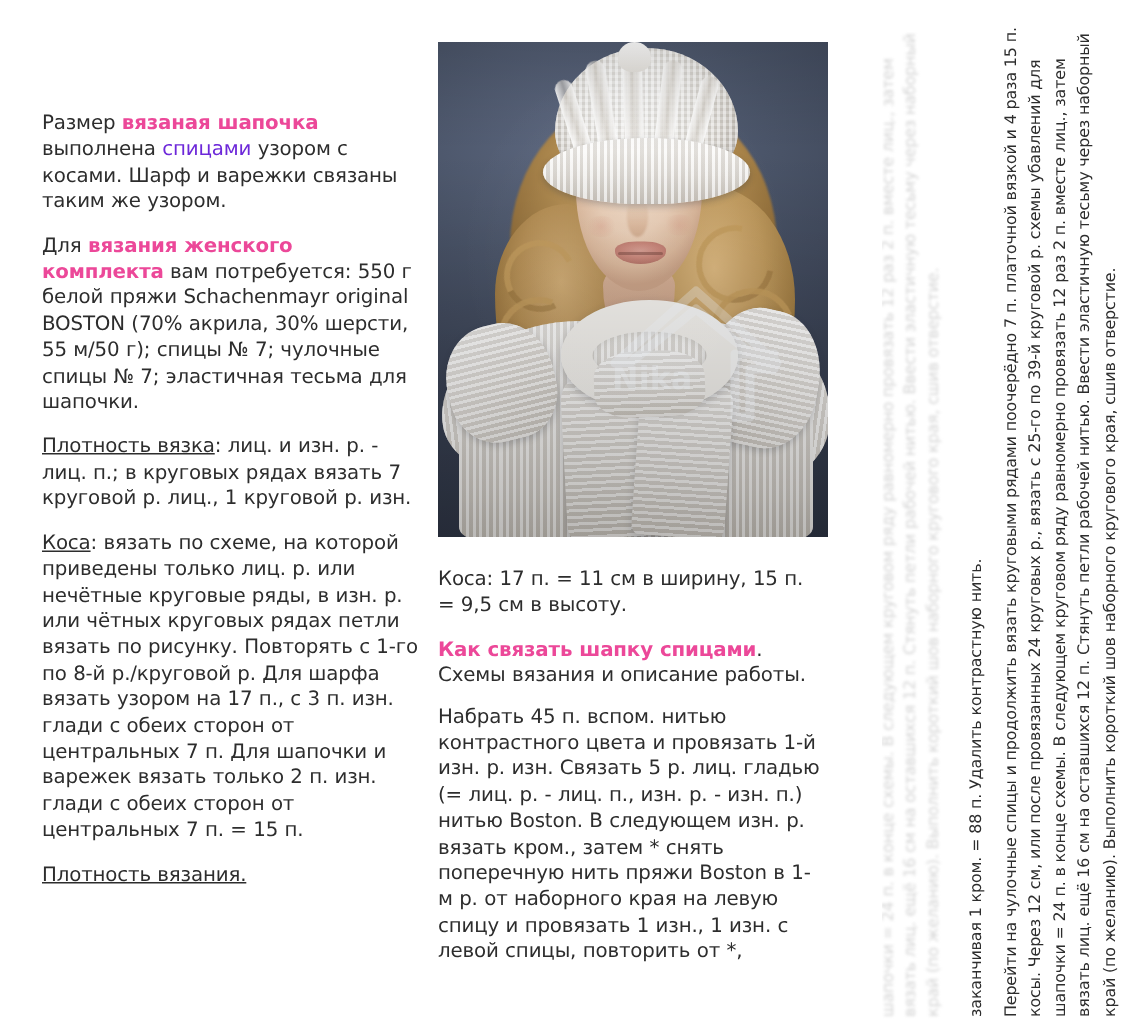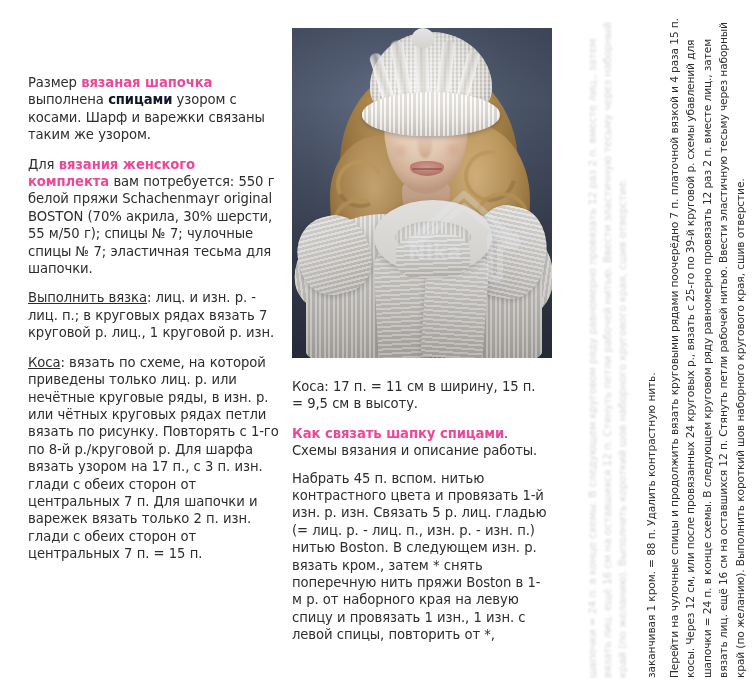--- a/index.html
+++ b/index.html
@@ -37,22 +37,21 @@
     line-height: 17.4px;
     letter-spacing: -0.1px;
     word-spacing: 0.2px;
     color: #2d2d2d;
   }
   p.para:last-child { margin-bottom: 0; }
 
   b, .b { font-weight: bold; color: #ec4899; }
   .u { text-decoration: underline; text-underline-offset: 1px; }
   .link {
-    color: #0f172a;
-    font-weight: bold;
+    color: #6d28d9;
   }
 
   
   .photo-frame {
     position: absolute;
     left: 292px;
     top: 28px;
     width: 260px;
     height: 330px;
     overflow: hidden;
@@ -370,27 +369,30 @@
   <p class="para">
     <span>Размер </span><b>вязаная шапочка</b><span> выполнена </span><a class="link" href="#" style="text-decoration:none">спицами</a><span> узором с косами. Шарф и варежки связаны таким же узором.</span>
   </p>
 
 
   <p class="para">
     <span>Для </span><b>вязания женского комплекта</b><span> вам потребуется: 550 г белой пряжи Schachenmayr original BOSTON (70% акрила, 30% шерсти, 55 м/50 г); спицы № 7; чулочные спицы № 7; эластичная тесьма для шапочки.</span>
   </p>
 
   <p class="para">
-    <span class="u">Выполнить вязка</span><span>: лиц. и изн. р. - лиц. п.; в круговых рядах вязать 7 круговой р. лиц., 1 круговой р. изн.</span>
+    <span class="u">Плотность вязка</span><span>: лиц. и изн. р. - лиц. п.; в круговых рядах вязать 7 круговой р. лиц., 1 круговой р. изн.</span>
   </p>
 
   <p class="para">
     <span class="u">Коса</span><span>: вязать по схеме, на которой приведены только лиц. р. или нечётные круговые ряды, в изн. р. или чётных круговых рядах петли вязать по рисунку. Повторять с 1-го по 8-й р./круговой р. Для шарфа вязать узором на 17 п., с 3 п. изн. глади с обеих сторон от центральных 7 п. Для шапочки и варежек вязать только 2 п. изн. глади с обеих сторон от центральных 7 п. = 15 п.</span>
   </p>
 
+  <p class="para" style="margin-bottom:8px">
+    <span class="u">Плотность вязания.</span>
+  </p>
 
 </div>
 
 <div class="col-right">
   <p class="para">
     <span>Коса: 17 п. = 11 см в ширину, 15 п. = 9,5 см в высоту.</span>
   </p>
 
   <p class="para" style="margin-bottom:10px">
     <b>Как связать шапку спицами</b><span>. Схемы вязания и описание работы.</span>

